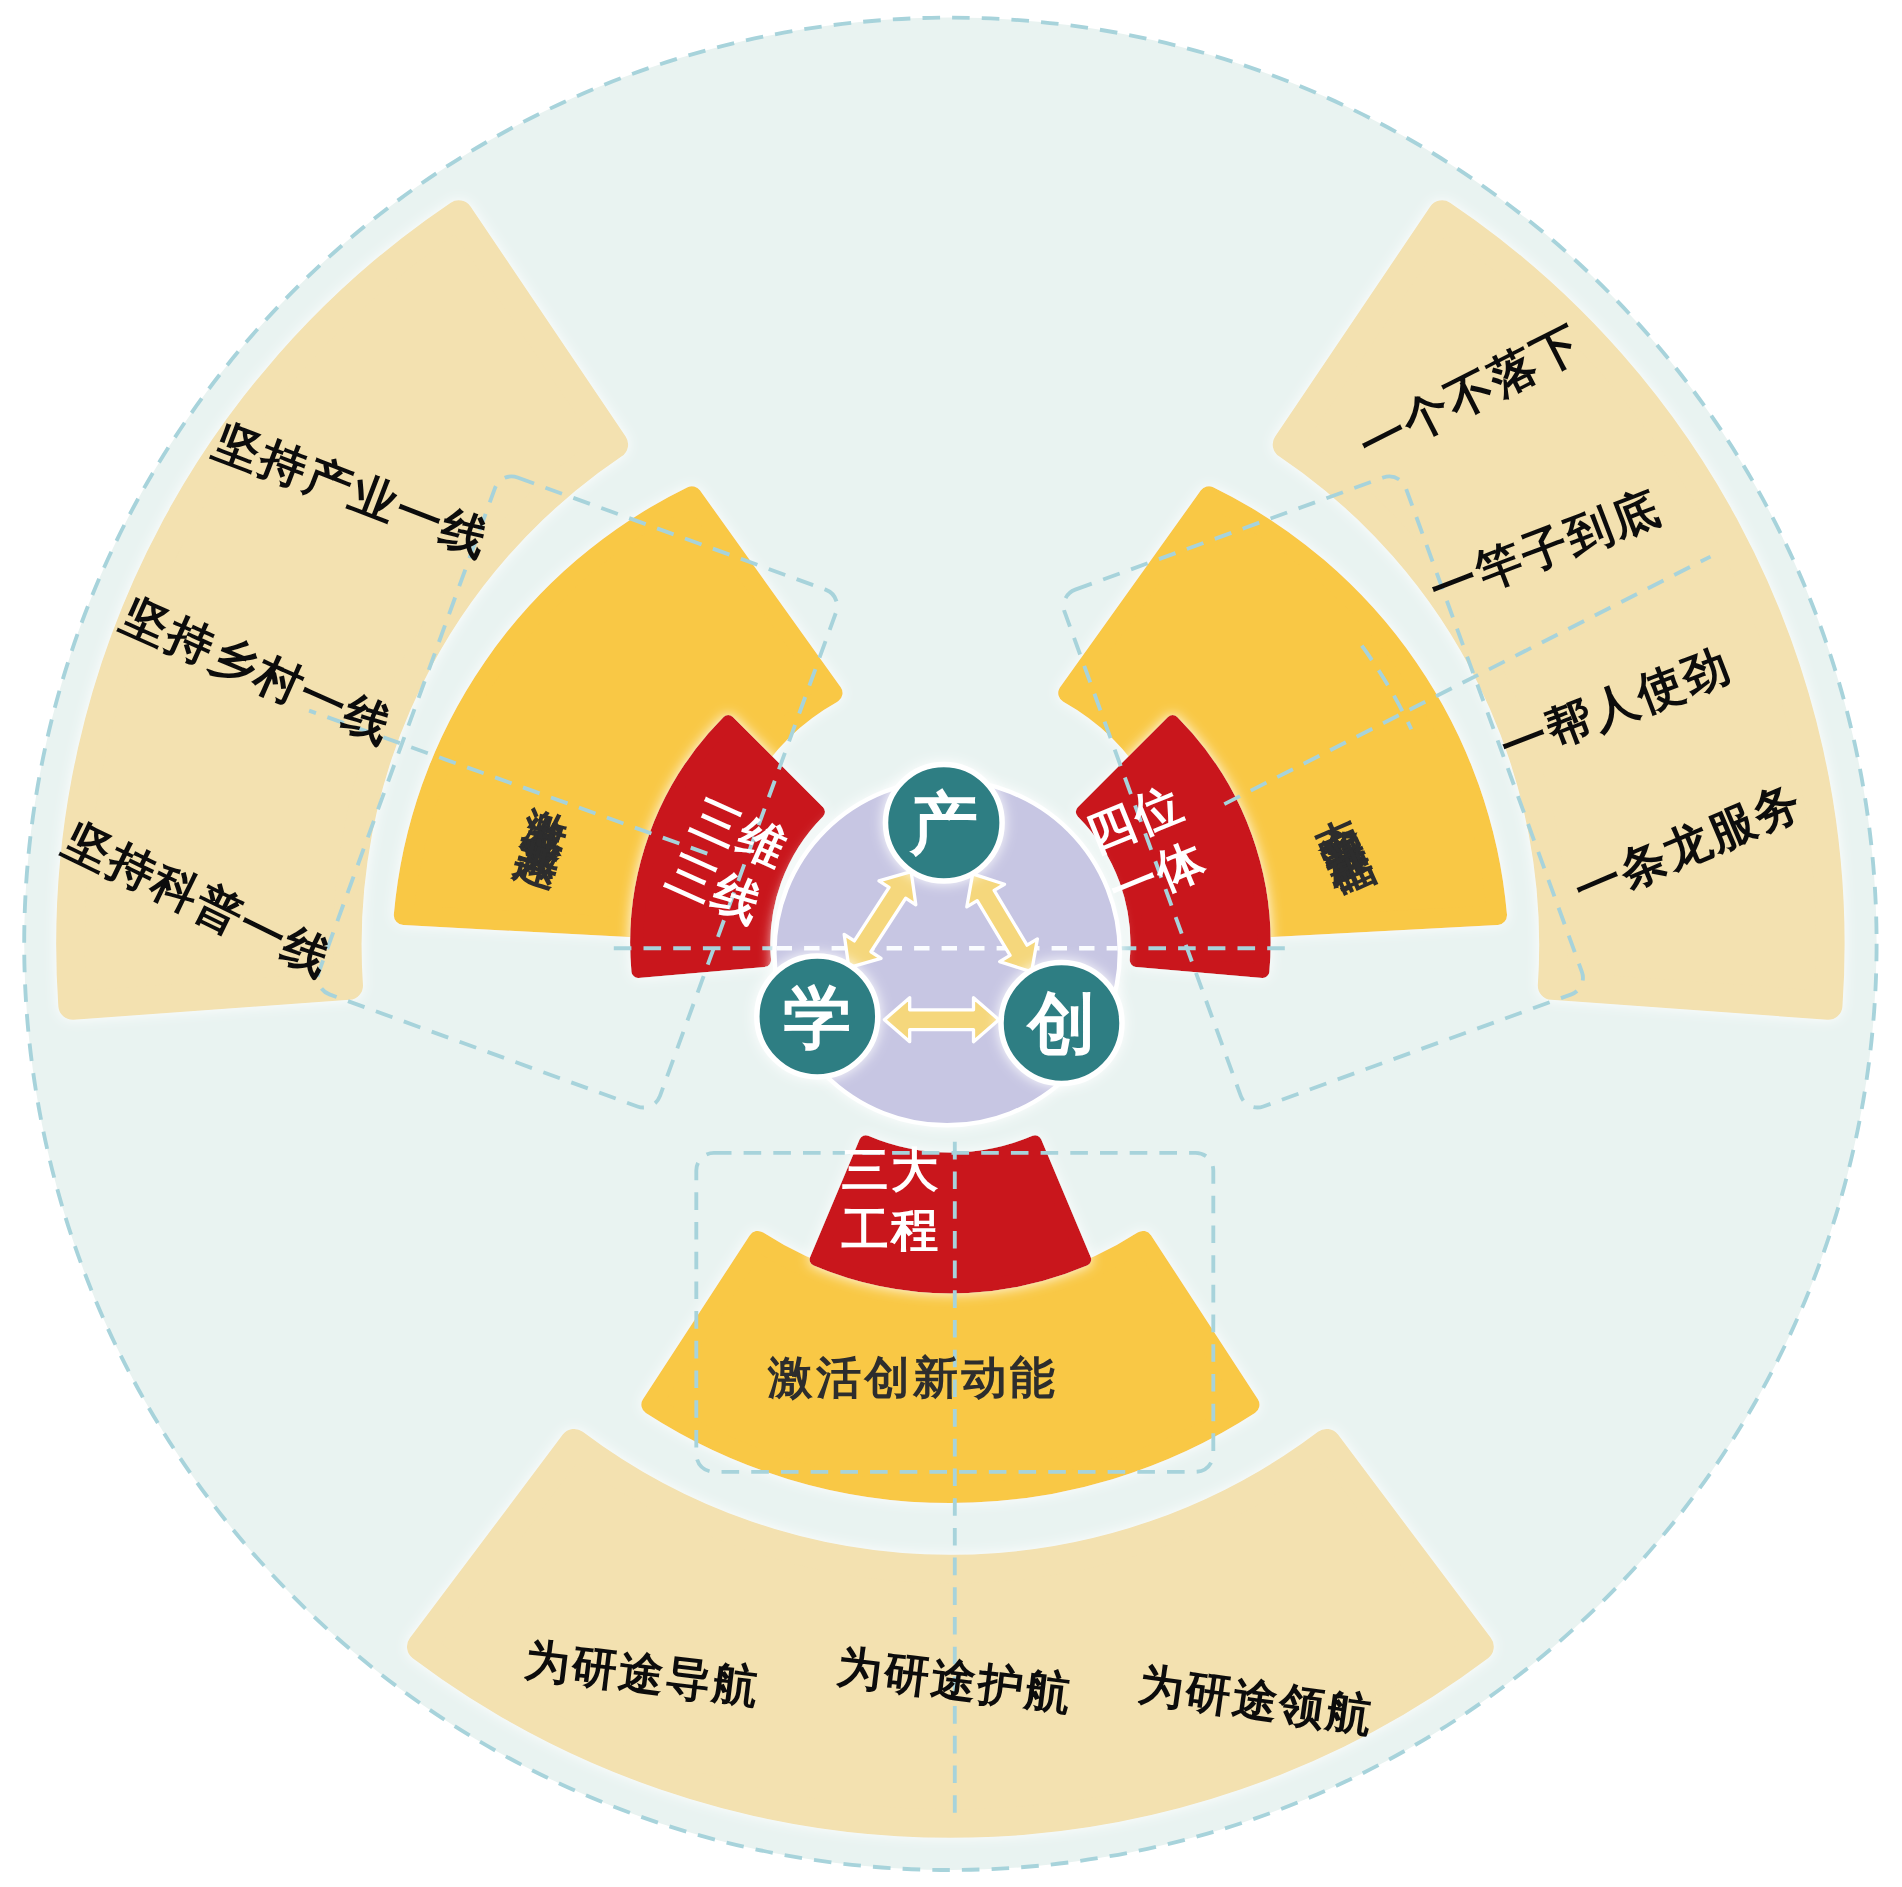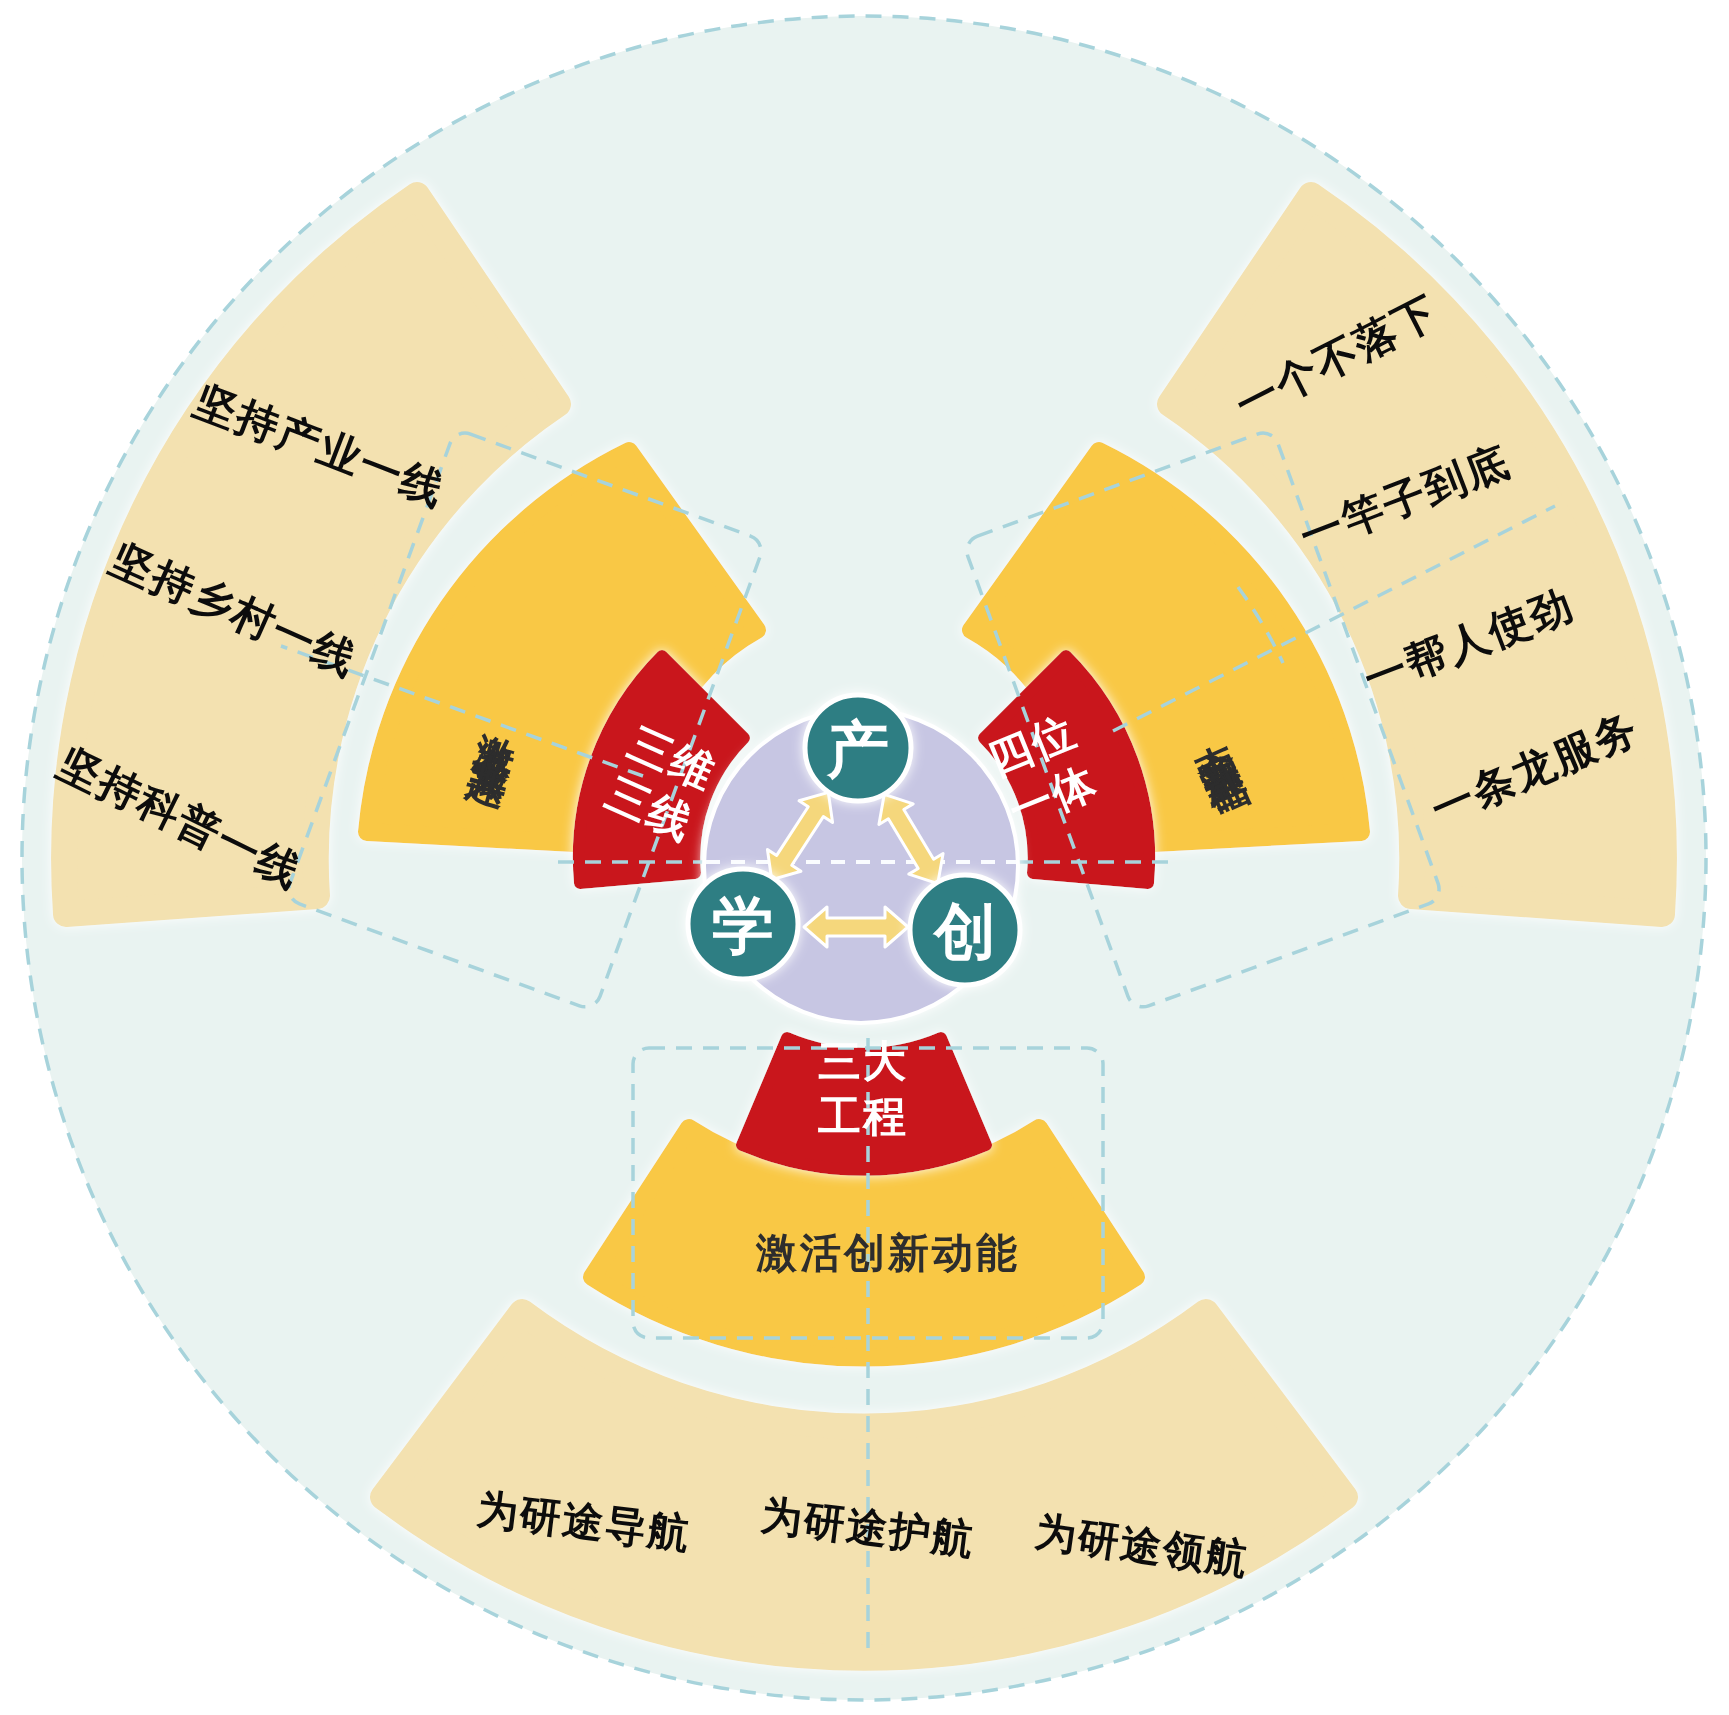--- a/index.html
+++ b/index.html
@@ -84,28 +84,28 @@
   <div class="lbl node" style="left:965px;top:932px;">创</div>
 
   <div class="lbl badge" style="left:661px;top:784px;--r:24deg;">
     <span>三维</span>
     <span>三线</span>
   </div>
   <div class="lbl badge" style="left:1043px;top:771px;--r:-22deg;">
     <span>四位</span>
     <span>一体</span>
   </div>
-  <div class="lbl badge" style="left:863px;top:1092px;font-family:Liberation Mono, monospace;">
+  <div class="lbl badge" style="left:810px;top:1092px;">
     <span>三大</span>
     <span>工程</span>
   </div>
 
   <div class="lbl gold-v" style="left:504px;top:724px;--r:15deg;">激发专业兴趣</div>
   <div class="lbl gold-v" style="left:1202px;top:734px;--r:-24deg;">夯实学业基础</div>
-  <div class="lbl gold-h" style="left:888px;top:1253px;text-align:center;">激活创新动能</div>
+  <div class="lbl gold-h" style="left:830px;top:1253px;text-align:center;">激活创新动能</div>
 
   <div class="lbl pale" style="left:320px;top:446px;--r:21deg;">坚持产业一线</div>
   <div class="lbl pale" style="left:234px;top:610px;--r:24deg;">坚持乡村一线</div>
   <div class="lbl pale" style="left:180px;top:818px;--r:26deg;">坚持科普一线</div>
 
   <div class="lbl pale" style="left:1337px;top:358px;--r:-27deg;">一个不落下</div>
   <div class="lbl pale" style="left:1405px;top:499px;--r:-21deg;">一竿子到底</div>
   <div class="lbl pale" style="left:1469px;top:642px;--r:-21deg;">一帮人使劲</div>
   <div class="lbl pale" style="left:1535px;top:769px;--r:-23deg;">一条龙服务</div>
 

